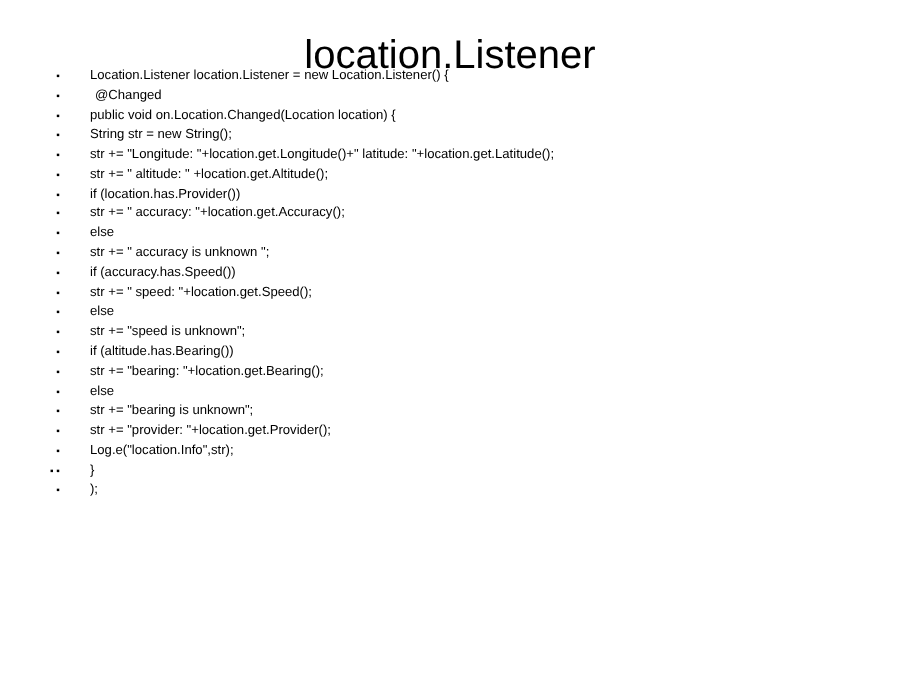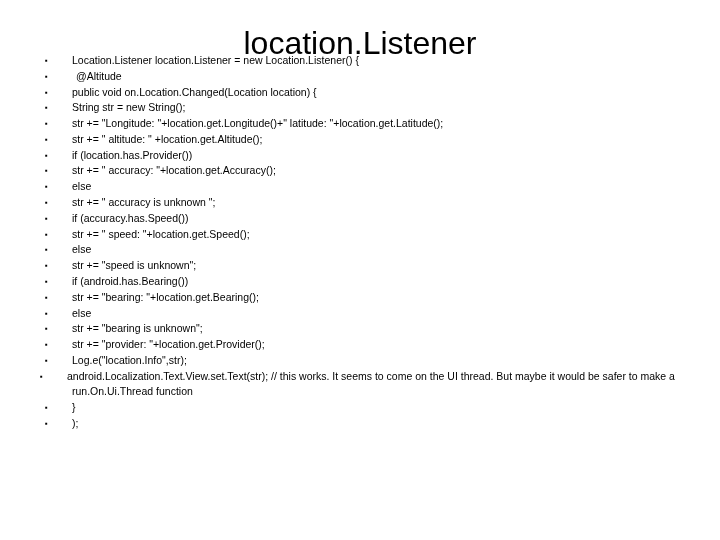--- a/index.html
+++ b/index.html
@@ -79,37 +79,37 @@
 </style>
 </head>
 <body>
 
 <div class="slide">
 
   <h1 class="slide-title">location.Listener</h1>
 
   <ul class="body-list" id="body-list">
       <li class="code-line indent-0"><span class="bullet">▪</span><span class="line-text">Location.Listener location.Listener = new Location.Listener() {</span></li>
-      <li class="code-line indent-1"><span class="bullet">▪</span><span class="line-text">@Altitude</span></li>
+      <li class="code-line indent-1"><span class="bullet">▪</span><span class="line-text">@Changed</span></li>
       <li class="code-line indent-2"><span class="bullet">▪</span><span class="line-text">public void on.Location.Changed(Location location) {</span></li>
       <li class="code-line indent-2"><span class="bullet">▪</span><span class="line-text">String str = new String();</span></li>
       <li class="code-line indent-2"><span class="bullet">▪</span><span class="line-text">str += "Longitude: "+location.get.Longitude()+" latitude: "+location.get.Latitude();</span></li>
       <li class="code-line indent-2"><span class="bullet">▪</span><span class="line-text">str += " altitude: " +location.get.Altitude();</span></li>
       <li class="code-line indent-2"><span class="bullet">▪</span><span class="line-text">if (location.has.Provider())</span></li>
       <li class="code-line indent-2"><span class="bullet">▪</span><span class="line-text">str += " accuracy: "+location.get.Accuracy();</span></li>
       <li class="code-line indent-2"><span class="bullet">▪</span><span class="line-text">else</span></li>
       <li class="code-line indent-2"><span class="bullet">▪</span><span class="line-text">str += " accuracy is unknown ";</span></li>
       <li class="code-line indent-2"><span class="bullet">▪</span><span class="line-text">if (accuracy.has.Speed())</span></li>
       <li class="code-line indent-2"><span class="bullet">▪</span><span class="line-text">str += " speed: "+location.get.Speed();</span></li>
       <li class="code-line indent-2"><span class="bullet">▪</span><span class="line-text">else</span></li>
       <li class="code-line indent-2"><span class="bullet">▪</span><span class="line-text">str += "speed is unknown";</span></li>
-      <li class="code-line indent-2"><span class="bullet">▪</span><span class="line-text">if (android.has.Bearing())</span></li>
+      <li class="code-line indent-2"><span class="bullet">▪</span><span class="line-text">if (altitude.has.Bearing())</span></li>
       <li class="code-line indent-2"><span class="bullet">▪</span><span class="line-text">str += "bearing: "+location.get.Bearing();</span></li>
       <li class="code-line indent-2"><span class="bullet">▪</span><span class="line-text">else</span></li>
       <li class="code-line indent-2"><span class="bullet">▪</span><span class="line-text">str += "bearing is unknown";</span></li>
       <li class="code-line indent-2"><span class="bullet">▪</span><span class="line-text">str += "provider: "+location.get.Provider();</span></li>
       <li class="code-line indent-2"><span class="bullet">▪</span><span class="line-text">Log.e("location.Info",str);</span></li>
-      <li class="code-line indent-2 wrap-line"><span class="bullet">▪</span><span class="line-text">android.Localization.Text.View.set.Text(str); // this works. It seems to come on the UI thread. But maybe it would be safer to make a run.On.Ui.Thread function</span></li>
+      <li class="code-line indent-2 wrap-line"><span class="bullet">▪</span></li>
       <li class="code-line indent-2"><span class="bullet">▪</span><span class="line-text">}</span></li>
       <li class="code-line indent-2"><span class="bullet">▪</span><span class="line-text">);</span></li>
     </ul>
 
 </div>
 
 </body></html>

